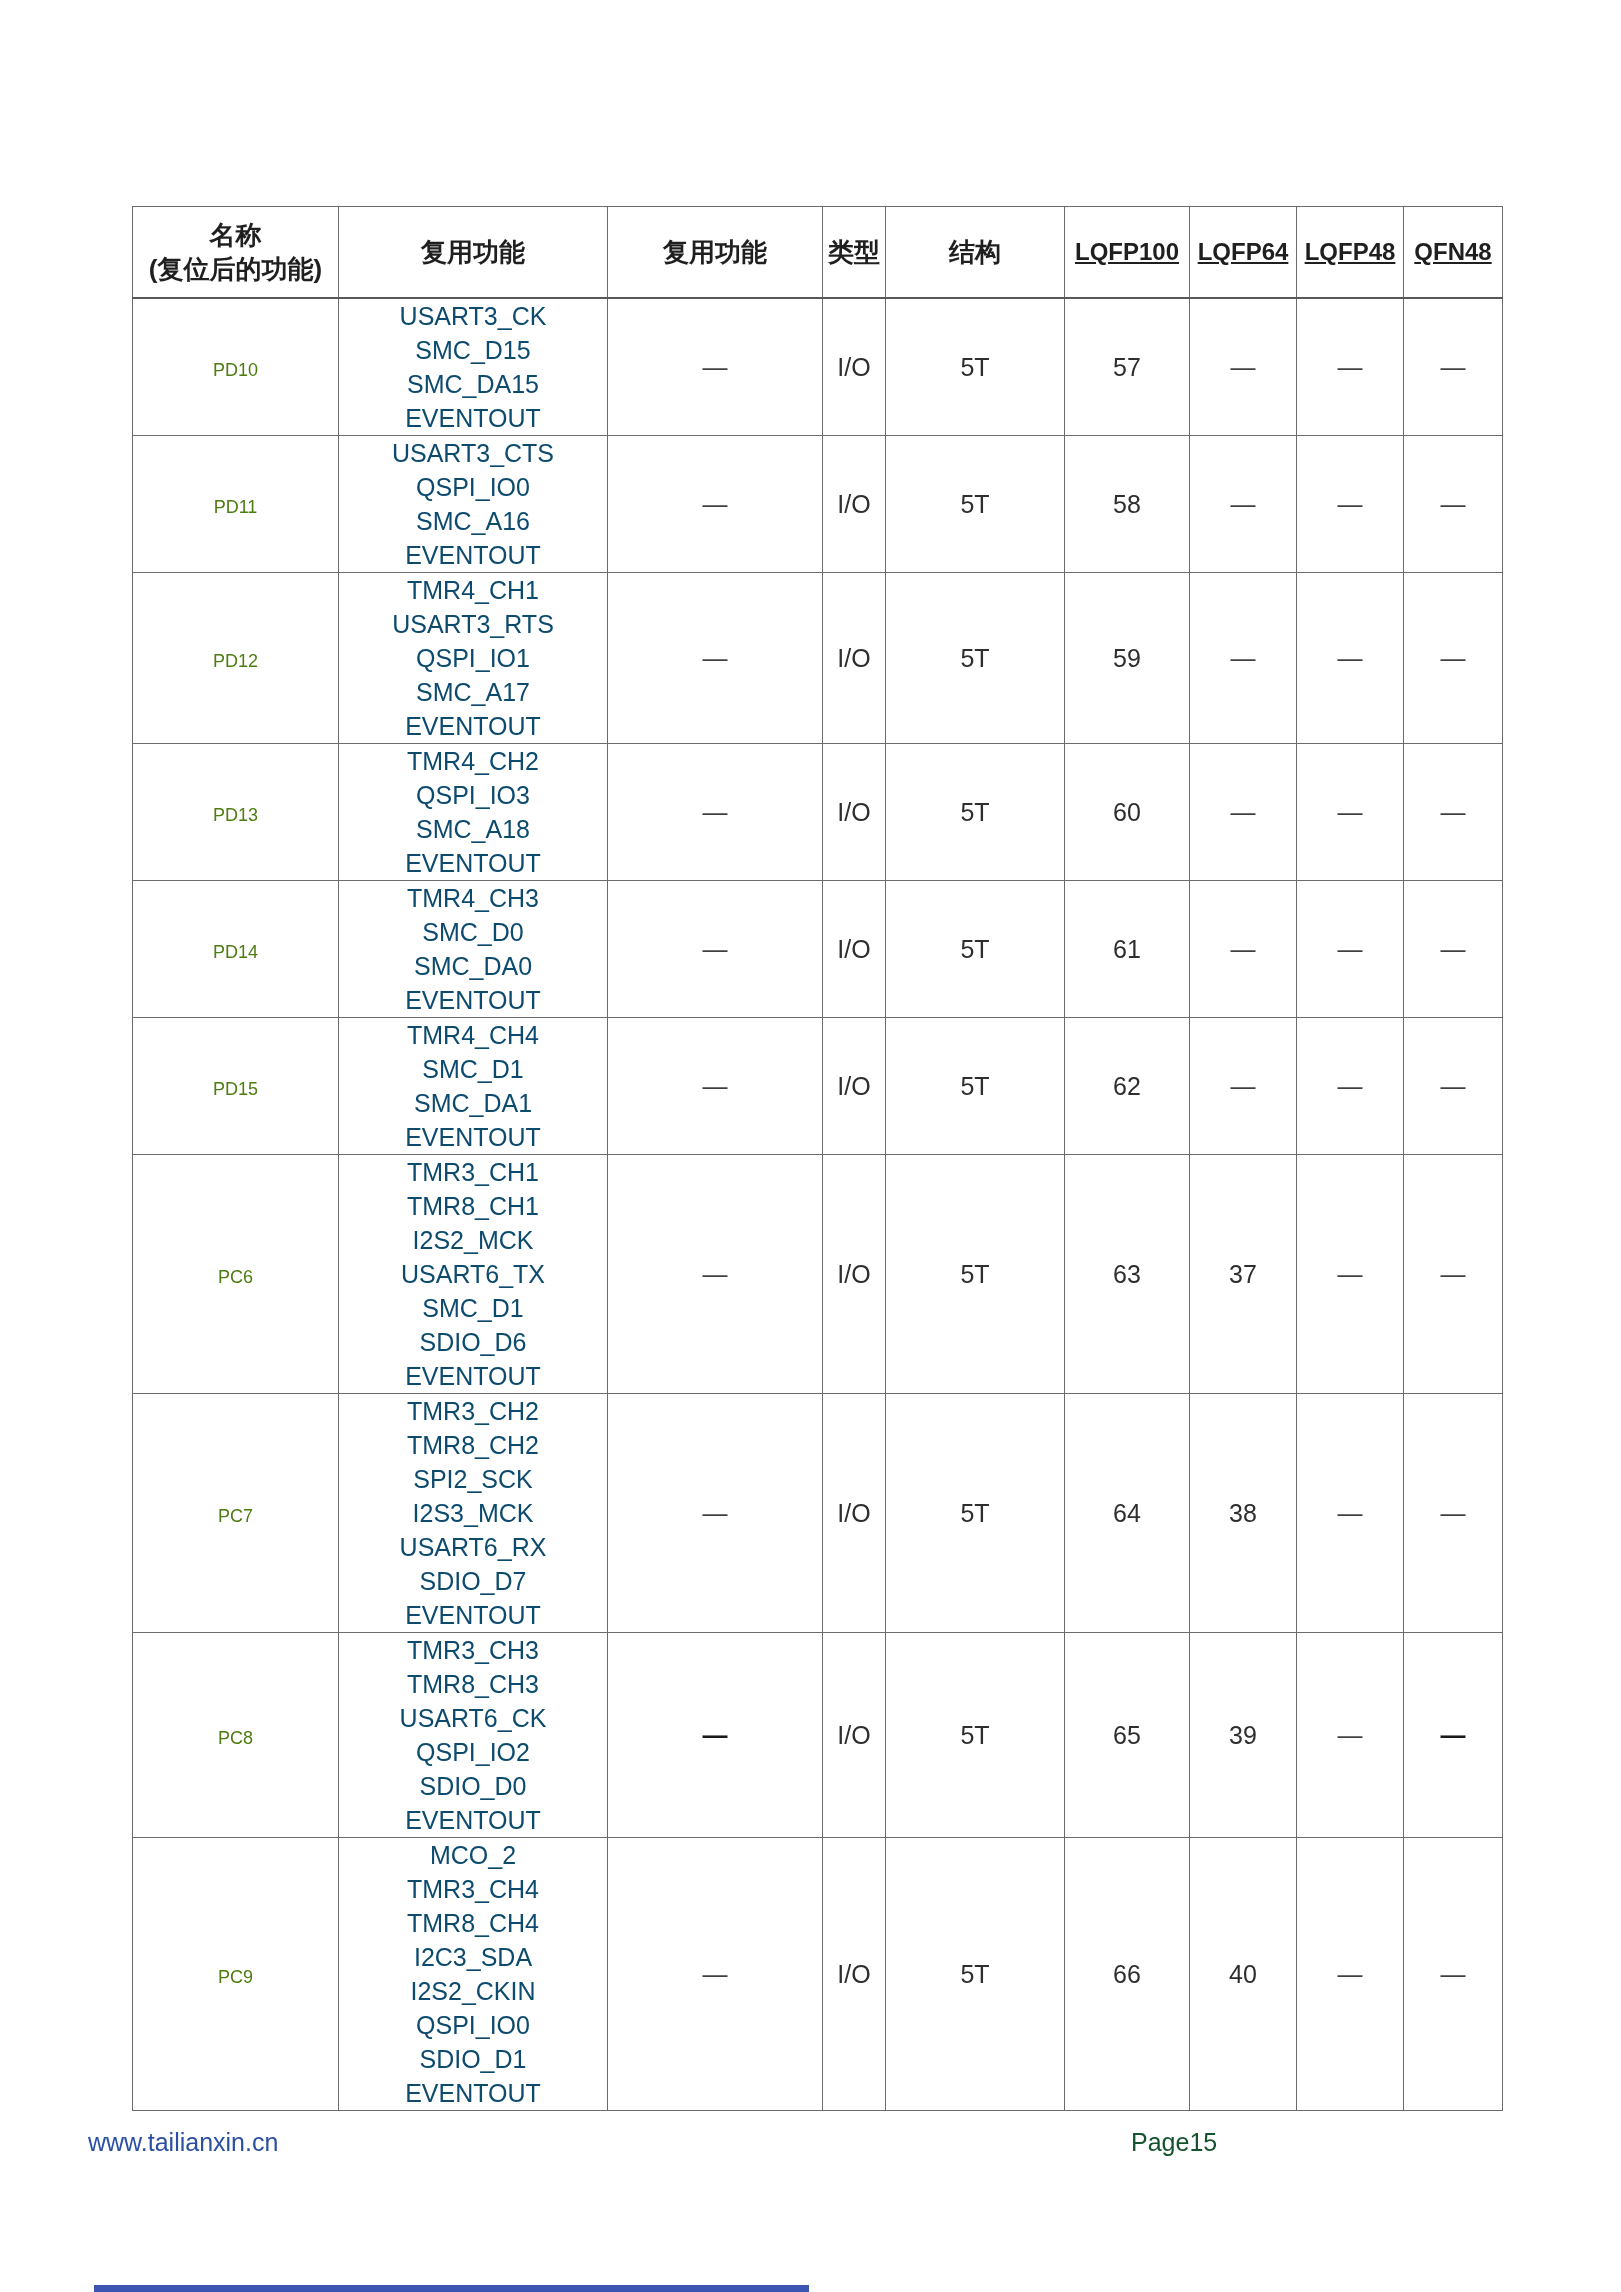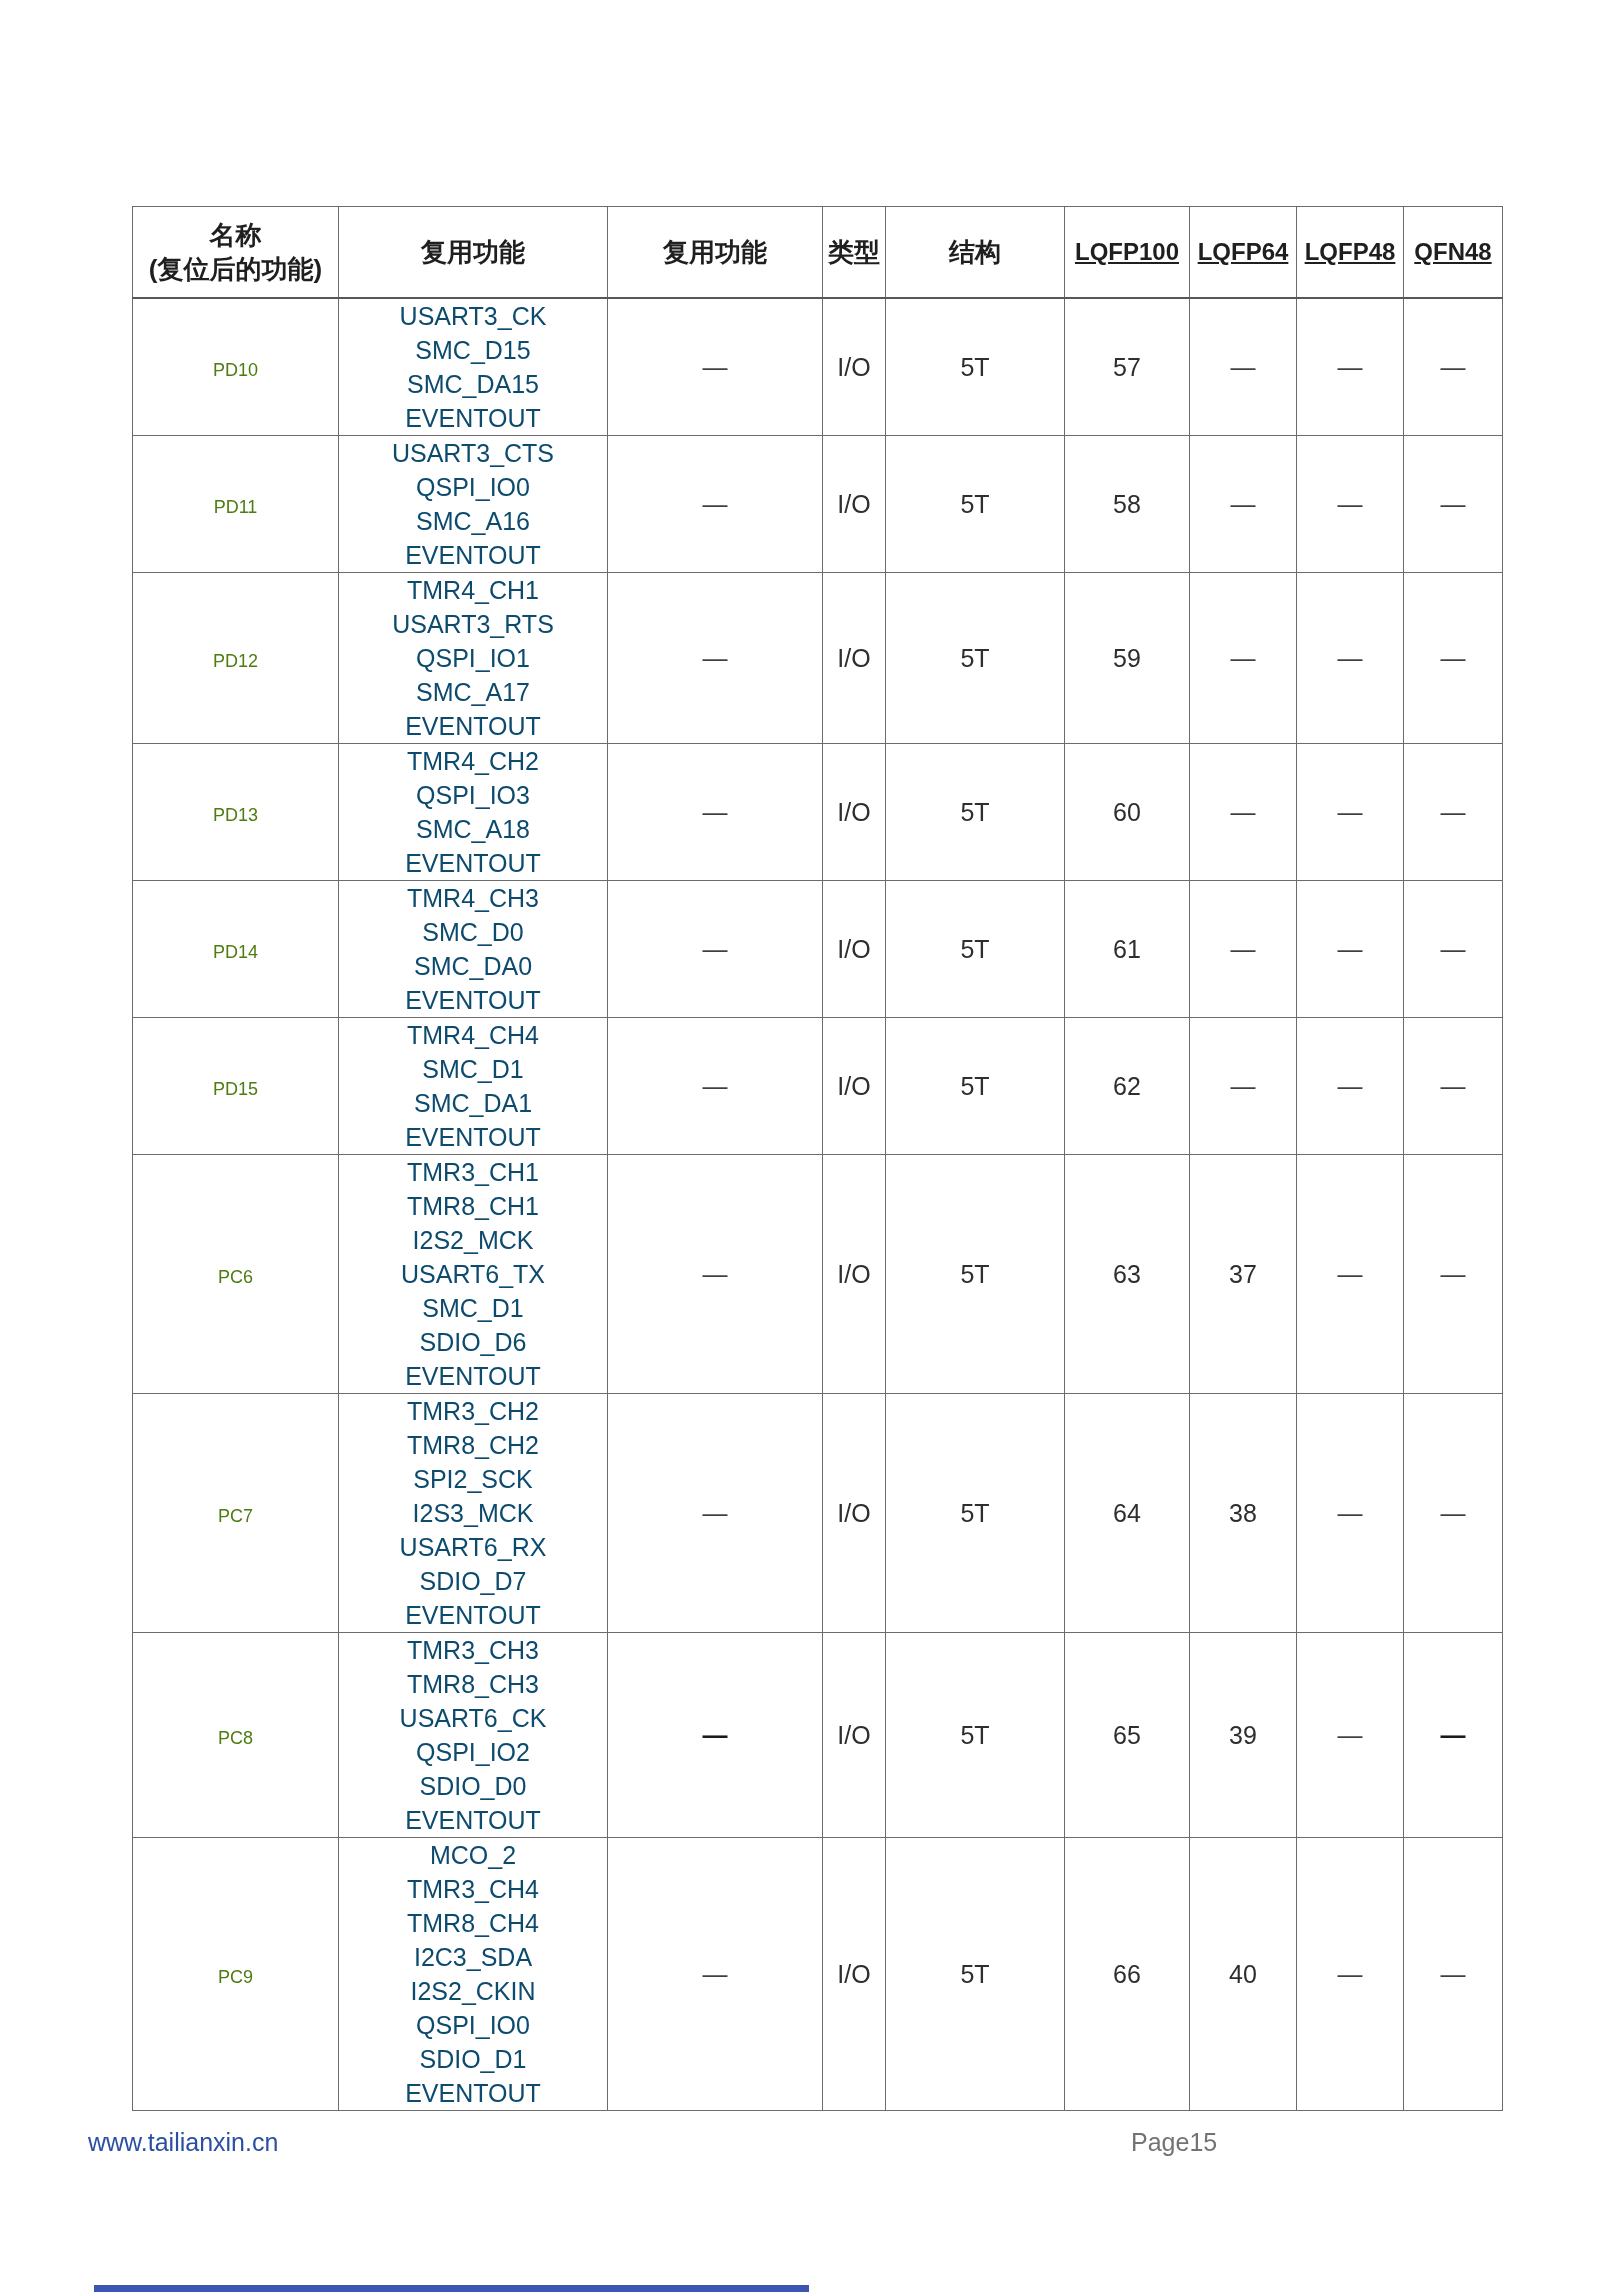--- a/index.html
+++ b/index.html
@@ -29,21 +29,21 @@
   .fn-line{line-height:34px;font-size:25px;color:#0c4a6e;}
   .pin-name{font-size:18px;color:#4d7c0f;}
   .val{font-size:25px;color:#2e2e2e;}
   .dash{color:#3f3f3f;}
   .bold-dash{font-weight:bold;color:#1a1a1a;}
   .footer{position:absolute;top:2128px;left:0;width:1502px;height:36px;}
   .footer .site{
     position:absolute;left:88px;top:0;font-size:25px;color:#2b4fa3;
   }
   .footer .pageno{
-    position:absolute;left:1131px;top:0;font-size:25px;color:#737373;
+    position:absolute;left:1131px;top:0;font-size:25px;color:#14532d;
   }
   .bottom-bar{
     position:absolute;left:94px;top:2285px;width:715px;height:8px;
     background:#3d55b2;
   }
 </style>
 </head>
 <body>
 
 <div class="page">

